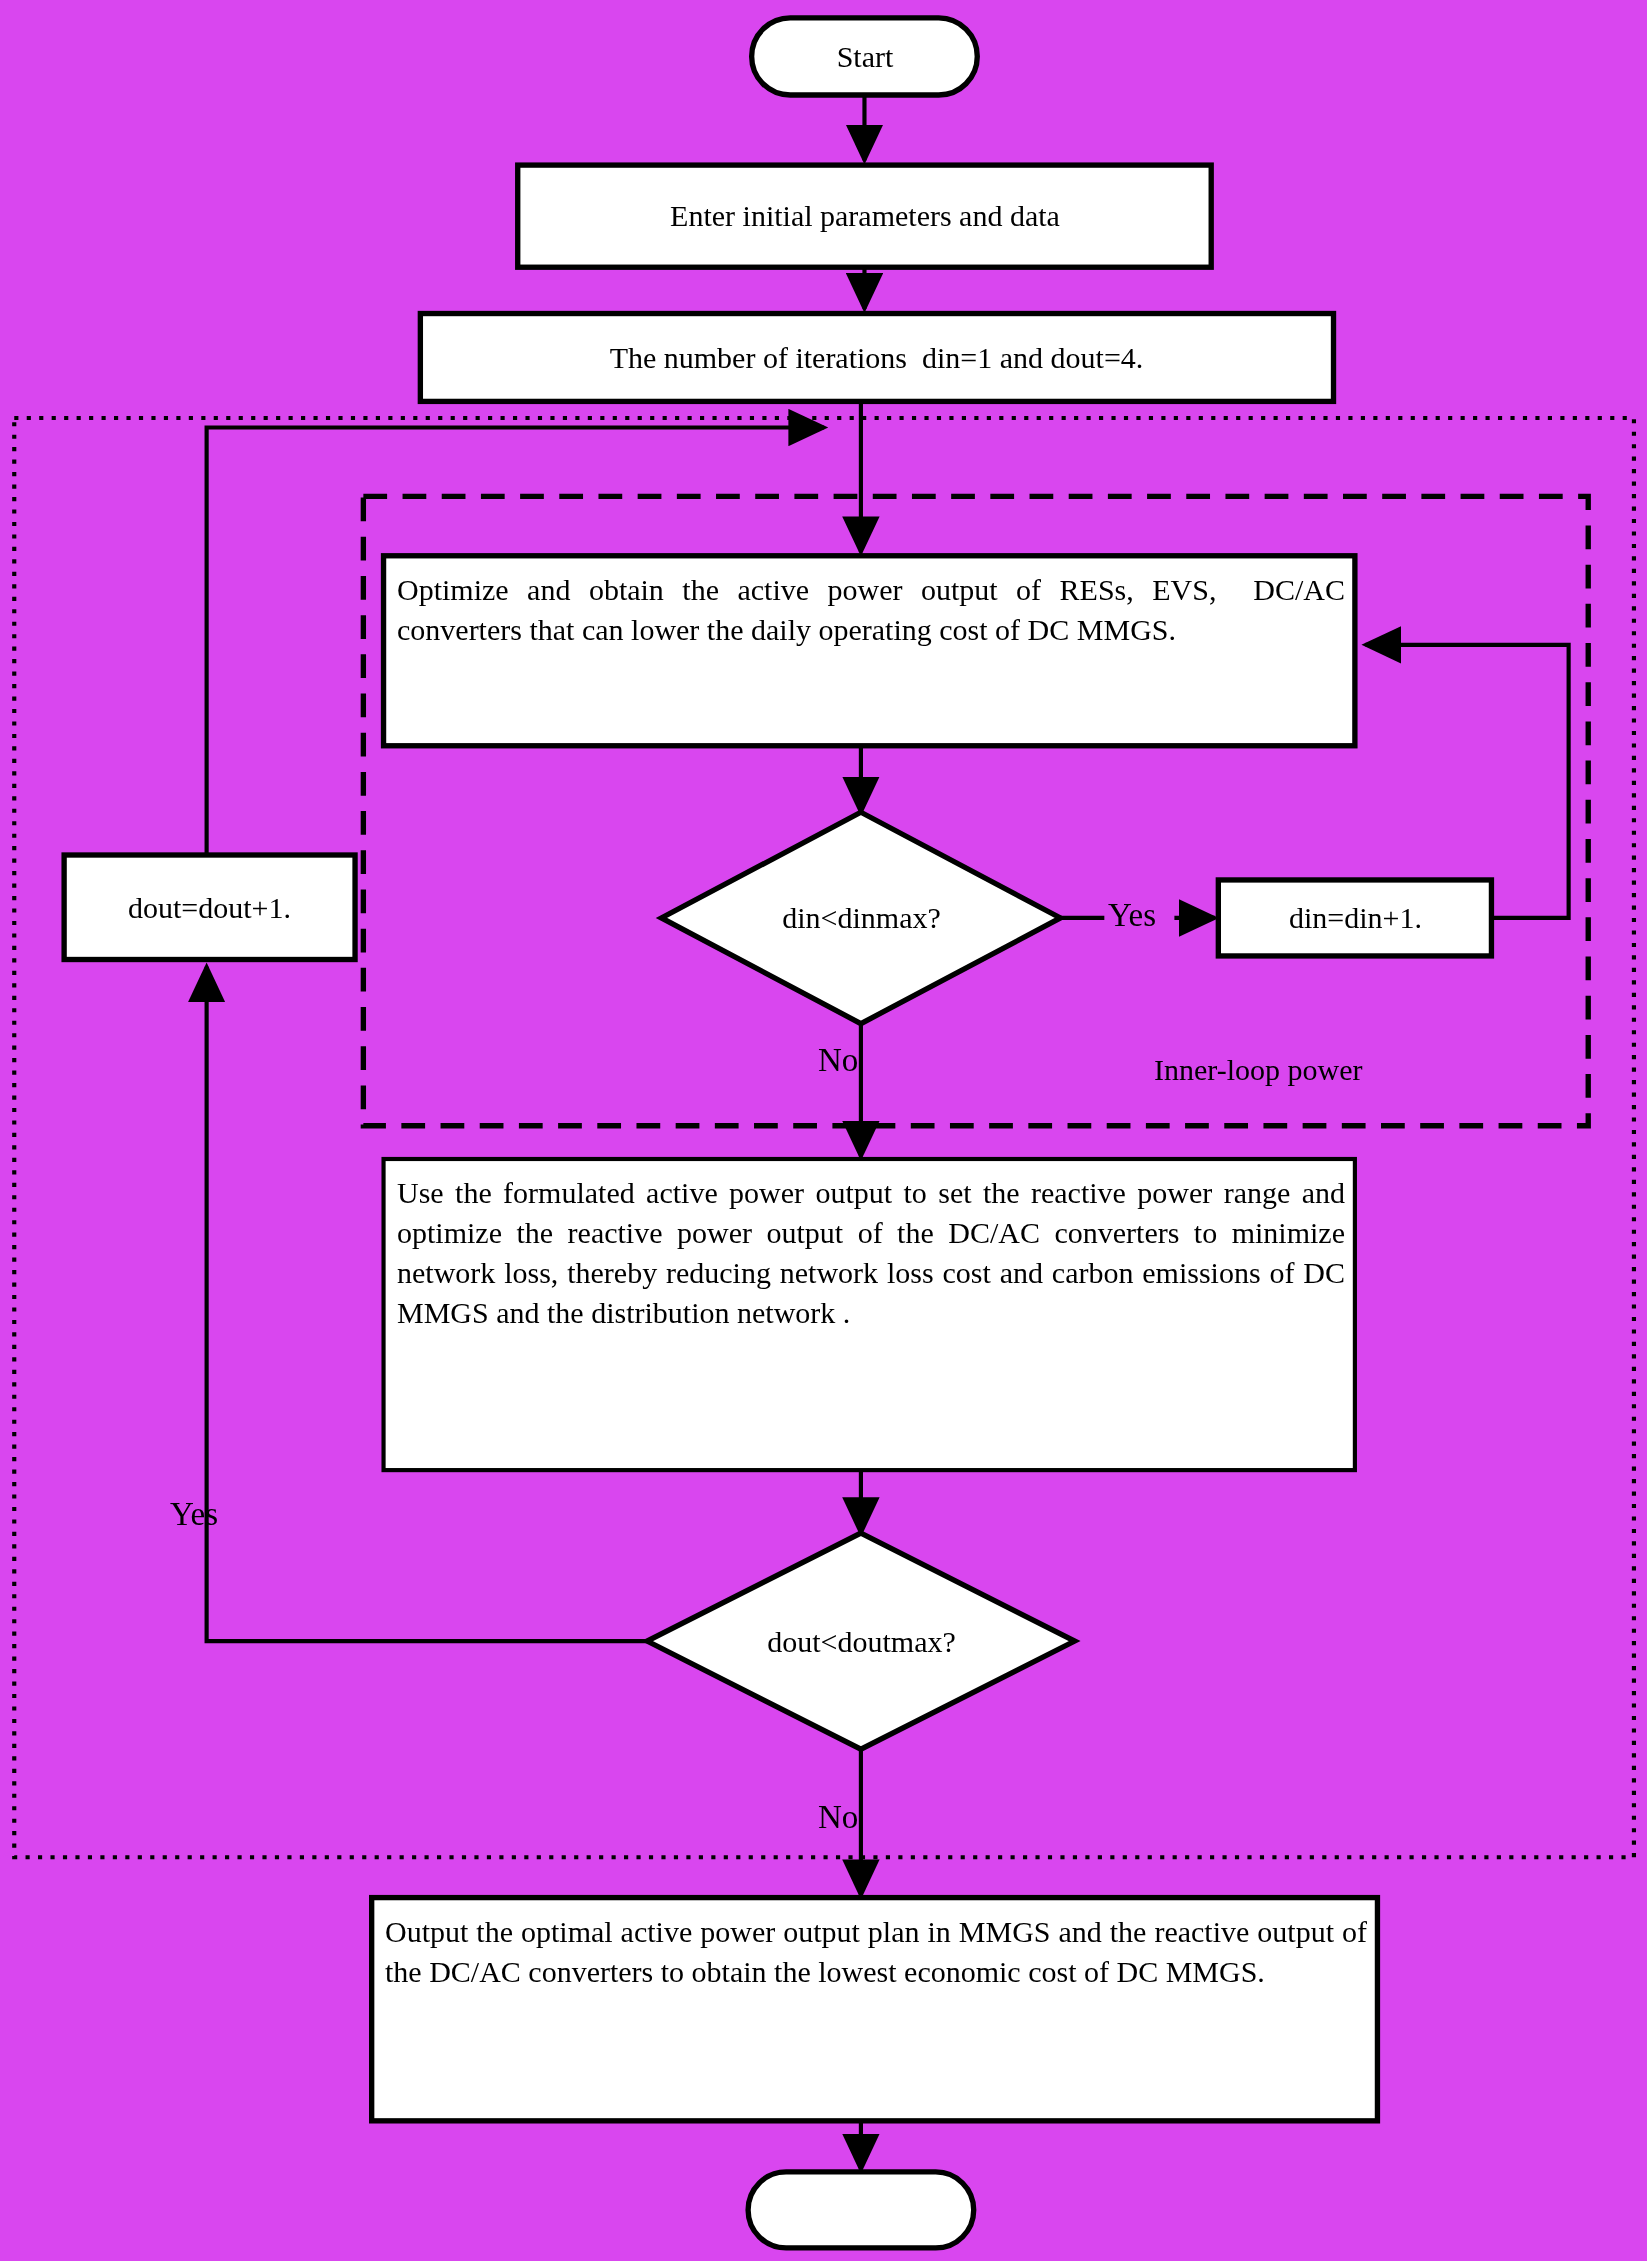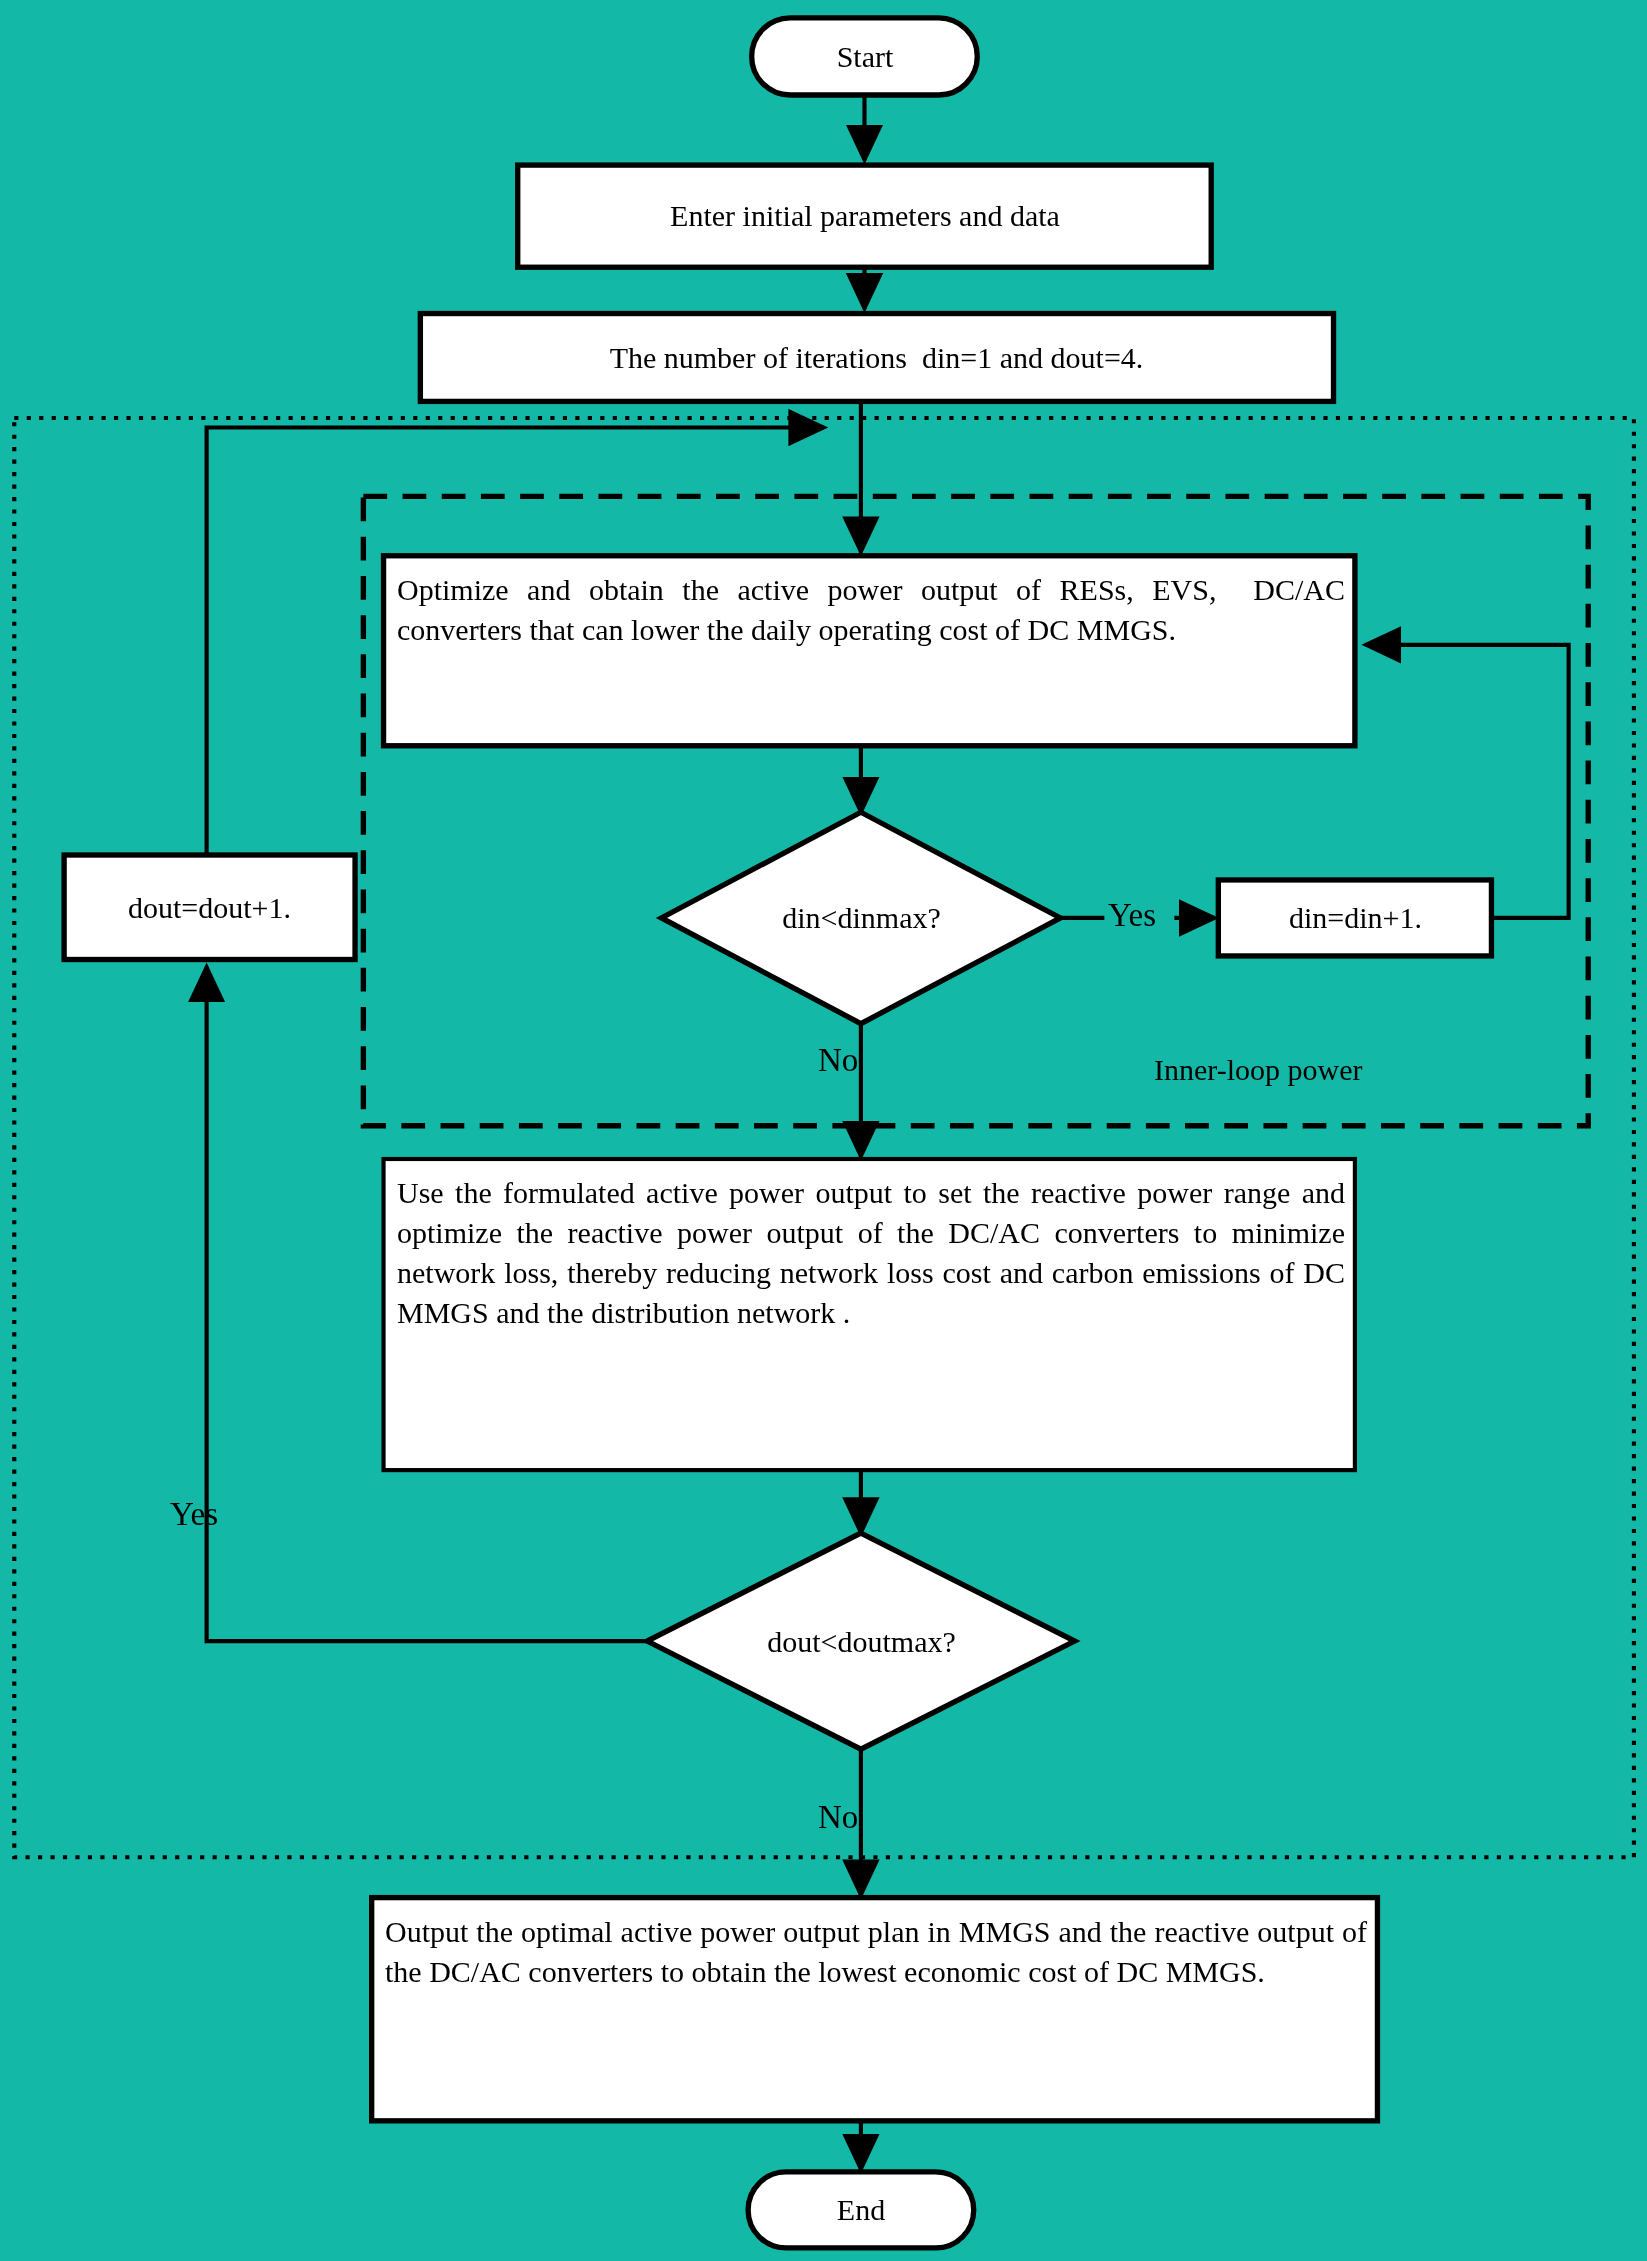--- a/index.html
+++ b/index.html
@@ -1,18 +1,18 @@
 <!DOCTYPE html>
 <html style="font-size:9.5px"><head>
 <meta charset="utf-8">
 <style>
   html,body{margin:0;padding:0;background:#ffffff;}
   body{width:1647px;height:2261px;overflow:hidden;
        font-family:"Liberation Serif","DejaVu Serif",serif;}
-  #stage{position:relative;width:1647px;height:2261px;background:#14b8a6;}
+  #stage{position:relative;width:1647px;height:2261px;background:#d946ef;}
   svg{position:absolute;top:0;left:0;width:1647px;height:2261px;}
   .shape{fill:#ffffff;stroke:#000000;}
   .thick{stroke-width:9;}
   .med{stroke-width:7;}
   .line{stroke:#000000;stroke-width:7;fill:none;}
   .dashbox{fill:none;stroke:#000000;stroke-width:9;stroke-dasharray:40 26;}
   .dotbox{fill:none;stroke:#000000;stroke-width:7;stroke-dasharray:7 14;}
   .txt{position:absolute;color:#000;line-height:1.33;white-space:pre-wrap;}
   .nodetxt{font-size:30px;text-align:center;}
   .body-txt{font-size:30px;text-align:justify;text-align-last:left;}
@@ -108,16 +108,15 @@
 
   <div class="txt lbl" style="left:170px;top:1493px;width:95px;">Yes</div>
 
   <div class="txt nodetxt ctr" style="left:64px;top:855px;width:291px;height:105px;">dout=dout+1.</div>
 
   <div class="txt lbl" style="left:818px;top:1796px;width:83px;">No</div>
 
 
   <div class="txt body-txt" style="left:385px;top:1912px;width:982px;">Output the optimal active power output plan in MMGS and the reactive output of the DC/AC converters to obtain the lowest economic cost of DC MMGS.</div>
 
-  <div class="txt nodetxt ctr" style="left:748px;top:2172px;width:226px;height:76px;">End</div>
 
 </div>
 
 
 </body></html>

